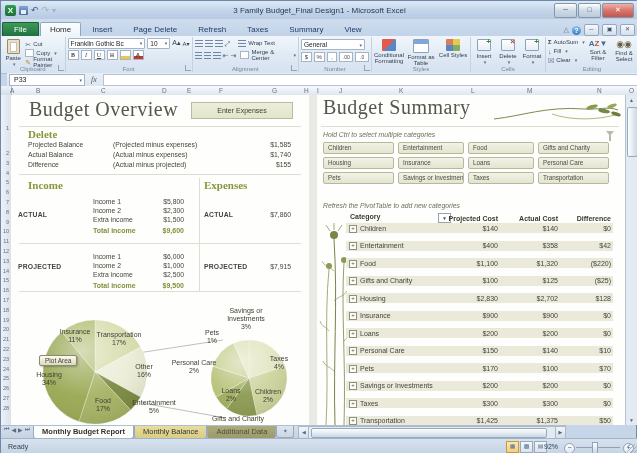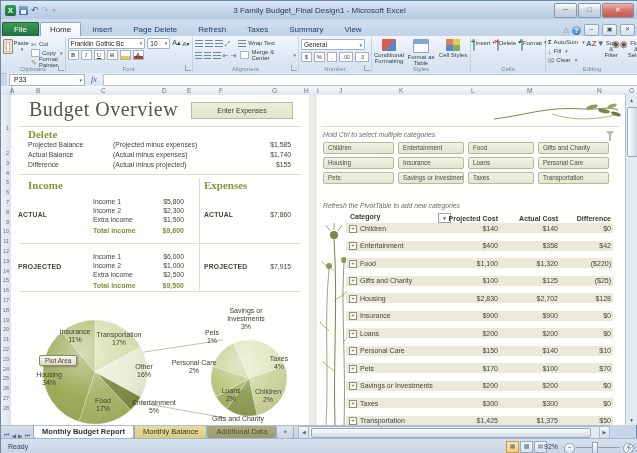--- a/index.html
+++ b/index.html
@@ -35,21 +35,21 @@
   .mini-wbtn{width:13px;height:10px;border:1px solid #93a7bf;border-radius:2px;background:linear-gradient(#f6f9fc,#d4dfeb);
     font-size:6px;line-height:9px;text-align:center;color:#41536b;}
 
   
   .ribbon{position:absolute;left:0;top:35px;width:637px;height:36px;
     background:linear-gradient(#f0f5fb,#dfe9f4 55%,#d5e2f0);border-top:1px solid #eef4fa;border-bottom:1px solid #abbdd3;display:flex;}
   .rgroup{position:relative;height:34px;border-right:1px solid #c3d1e1;padding:1px 2px 0;}
   .rg-label{position:absolute;bottom:0;left:0;right:0;text-align:center;font-size:6px;color:#75879f;}
   .launcher{position:absolute;right:1px;bottom:1px;width:5px;height:5px;border-left:1px solid #8fa2ba;border-bottom:1px solid #8fa2ba;}
   .rg-content{display:flex;gap:2px;}
-  .bigbtn{display:flex;flex-direction:row;width:26px;font-size:6px;color:#33414f;padding-top:1px;}
+  .bigbtn{display:flex;flex-direction:column;align-items:center;width:26px;font-size:6px;color:#33414f;padding-top:1px;}
   .bigbtn .cap{text-align:center;line-height:6px;margin-top:1px;}
   .clip-ico{width:11px;height:13px;background:#e8dfc8;border:1px solid #9a8d6b;border-radius:1px;position:relative;}
   .clip-ico:before{content:"";position:absolute;left:2px;top:2px;right:2px;bottom:1px;background:#fff;border:1px solid #c9c2ae;}
   .smallrow{display:flex;align-items:center;gap:2px;font-size:6px;color:#33414f;height:8px;}
   .ico7{font-size:7px;line-height:7px;color:#5a6c80;}
   .combo{display:inline-flex;align-items:center;justify-content:space-between;background:#fff;border:1px solid #a5b4c6;
     font-size:6.5px;color:#222;height:9px;padding:0 2px;border-radius:1px;}
   .dd{font-size:5px;color:#5a6c80;margin-left:2px;}
   .fmt-b{font-weight:bold;font-family:"Liberation Serif",serif;}
   .fmt-i{font-style:italic;font-family:"Liberation Serif",serif;}
@@ -123,22 +123,22 @@
   .pdrop{position:absolute;left:92px;top:0;width:11px;height:8px;background:#fff;border:1px solid #9aa4ae;
     font-size:5px;text-align:center;line-height:8px;color:#555;}
   .prow{position:relative;height:10px;margin-bottom:7.5px;background:#eae9da;font-size:7px;color:#45453d;}
   .pcat{position:absolute;left:14px;top:1.5px;line-height:7px;}
   .expand{position:absolute;left:3px;top:1.5px;width:6px;height:6px;border:1px solid #8f8f7c;background:#fdfdf8;
     font-size:6px;line-height:5px;text-align:center;color:#55554a;}
   .pnum{position:absolute;top:1.5px;line-height:7px;}
   .c-proj{right:115px;}.c-act{right:55px;}.c-diff{right:2px;}
 
   
-  .tabsrow{position:absolute;left:0;top:424px;width:609px;height:13px;background:linear-gradient(#d5dfeb,#c4d2e2);
-    display:flex;align-items:flex-end;border-top:1px solid #aebfd2;}
+  .tabsrow{position:absolute;left:0;top:424px;width:565px;height:13px;background:linear-gradient(#d5dfeb,#c4d2e2);
+    display:flex;align-items:flex-start;border-top:1px solid #aebfd2;}
   .navbtns{display:flex;align-items:center;gap:2px;padding:0 3px;font-size:6px;color:#5a6c84;}
   .stab{font-size:7.5px;color:#333;padding:0 8px;line-height:12px;border:1px solid #9aaabd;border-top:none;
     border-radius:0 0 3px 3px;background:linear-gradient(#c9d4e2,#b9c7d8);white-space:nowrap;}
   .stab.active{background:#fdfdfb;font-weight:bold;}
   .stab.tab-yellow{background:linear-gradient(#e7dd9d,#d9cd82);}
   .stab.tab-olive{background:linear-gradient(#abab7c,#9a9a6b);color:#4e4e3a;}
   .instab{width:16px;border:1px solid #9aaabd;border-top:none;border-radius:0 0 3px 3px;background:linear-gradient(#dde5ee,#ccd7e4);
     font-size:6px;color:#55708e;text-align:center;line-height:11px;}
   .hscroll{display:flex;align-items:center;margin-left:4px;flex:1;}
   .harrow{width:9px;height:11px;font-size:5px;color:#56687e;text-align:center;line-height:11px;background:linear-gradient(#f2f6fa,#d4dfea);
@@ -486,20 +486,21 @@
             <text class="pielabel"><tspan x="227" y="128">Gifts and Charity</tspan></text>
             <text class="pielabel"><tspan x="220" y="100">Loans</tspan><tspan x="220" y="108">2%</tspan></text>
             <text class="pielabel"><tspan x="183" y="72">Personal Care</tspan><tspan x="183" y="80">2%</tspan></text>
             <text class="pielabel"><tspan x="201" y="42">Pets</tspan><tspan x="201" y="50">1%</tspan></text>
           </svg>
         <div class="plot-tip">Plot Area</div>
       </div>
     </div>
 
     <div class="pane-right">
+      <div class="abs bs-title" style="left:6px;top:1px;">Budget Summary</div>
       <svg class="abs" style="left:175px;top:2px;" width="130" height="28">
         <path d="M2,22 C30,19 55,9 92,12 C106,13 116,9 126,13" stroke="#6e7c40" fill="none" stroke-width="0.9"></path>
         <path d="M60,17 C80,24 108,23 126,17" stroke="#8a9a4f" fill="none" stroke-width="0.7"></path>
         <ellipse cx="100" cy="10" rx="6" ry="2" fill="#8a9a4f" transform="rotate(-15 100 10)"></ellipse>
         <ellipse cx="112" cy="14" rx="6" ry="2" fill="#77864a" transform="rotate(10 112 14)"></ellipse>
         <ellipse cx="120" cy="9" rx="5" ry="1.8" fill="#97a75c" transform="rotate(-20 120 9)"></ellipse>
         <ellipse cx="124" cy="17" rx="5" ry="1.8" fill="#6e7c40" transform="rotate(18 124 17)"></ellipse>
       </svg>
       <div class="hline" style="left:4px;width:298px;top:31px;"></div>
 

